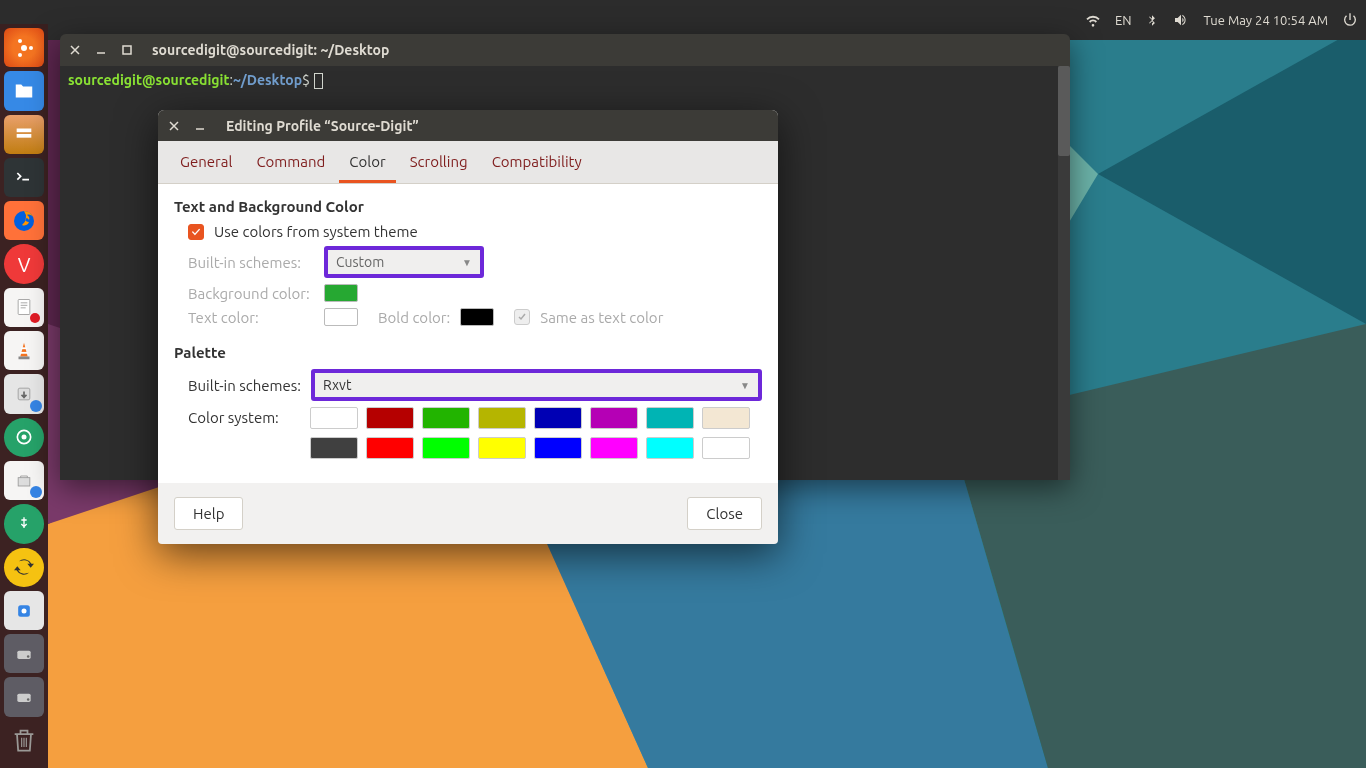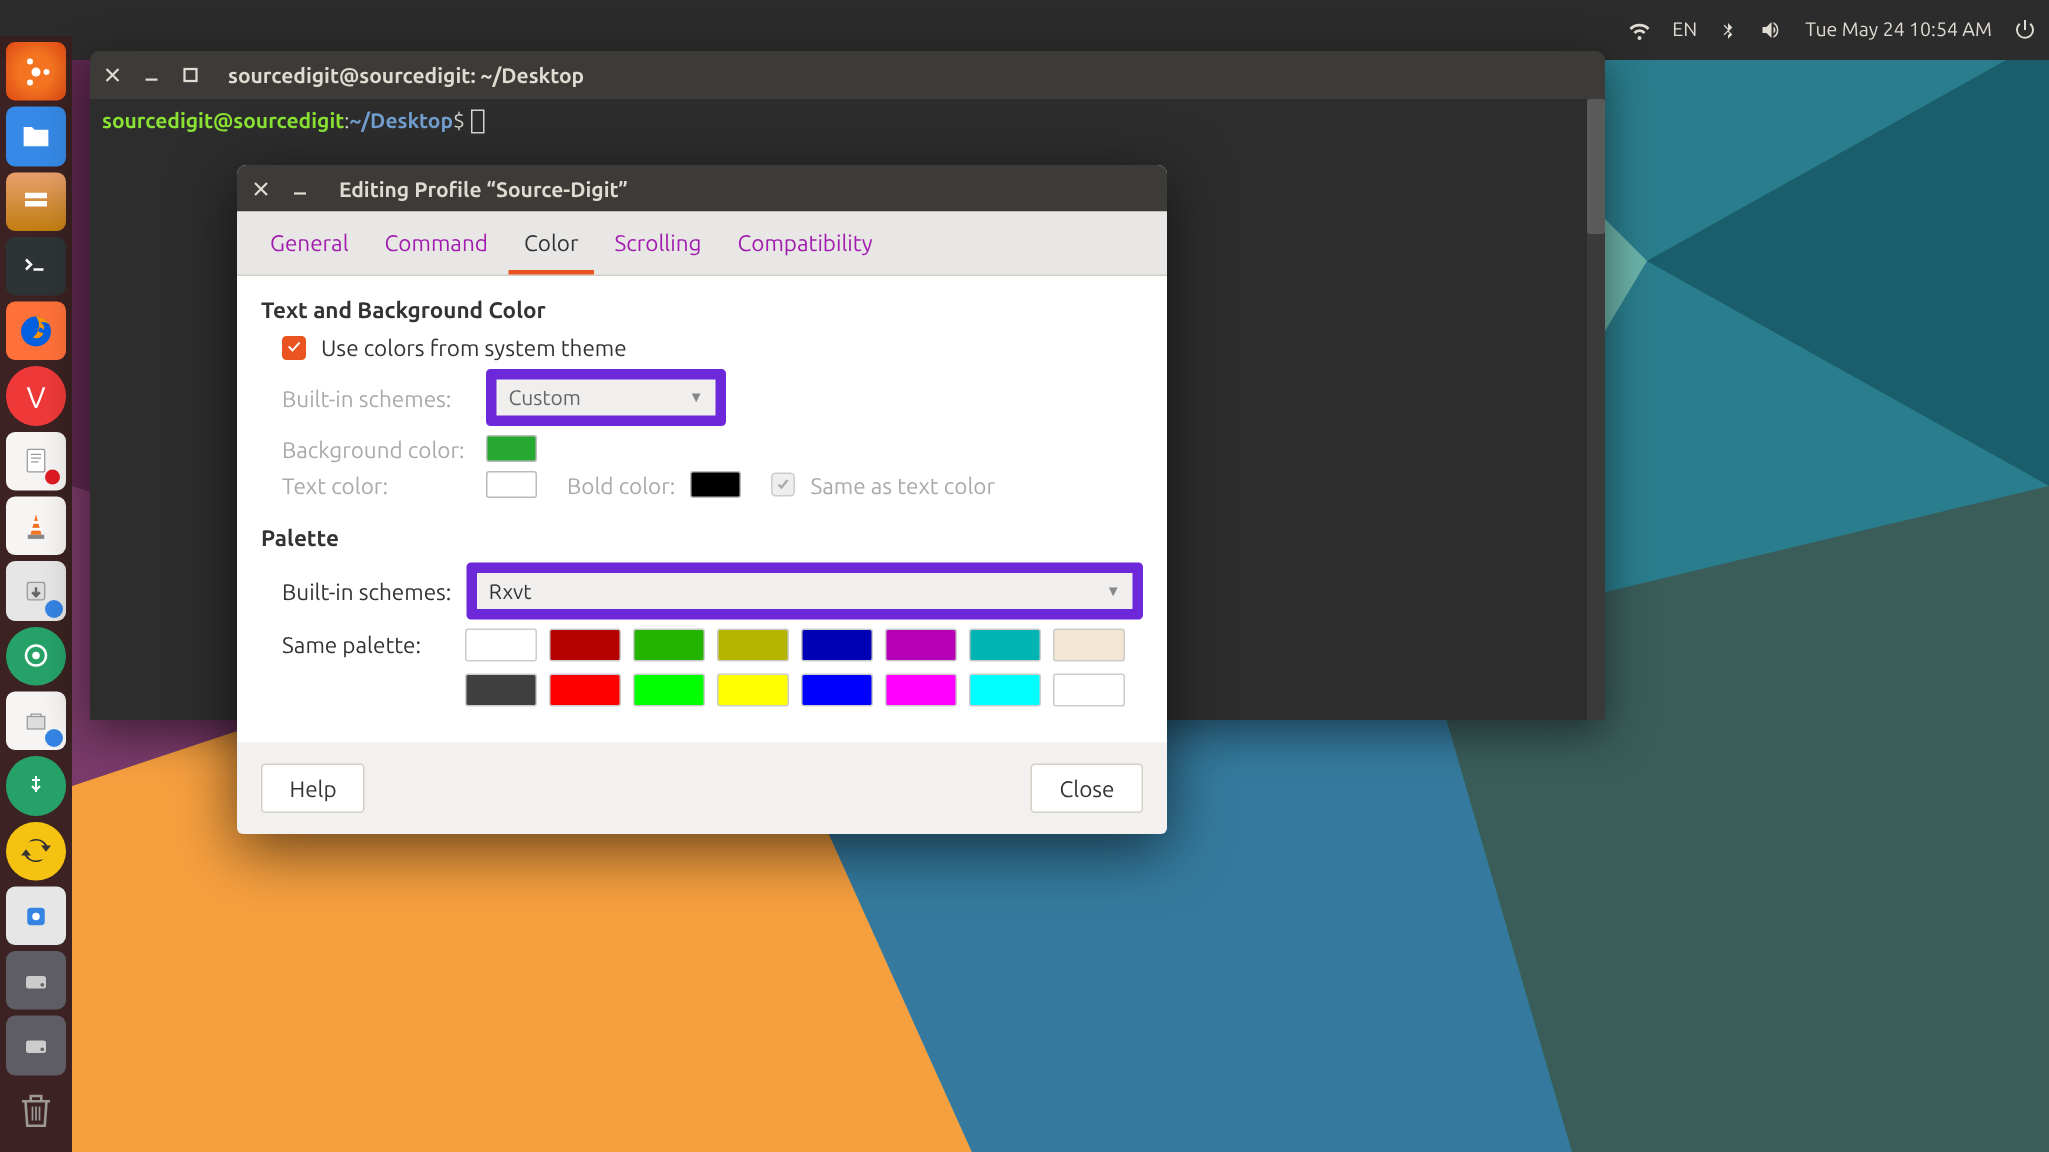--- a/index.html
+++ b/index.html
@@ -51,33 +51,33 @@
 .term-scrollbar { position:absolute; right:0; top:32px; bottom:0; width:12px; background:#3a3a3a; }
 .term-scrollbar-thumb { position:absolute; top:0; width:100%; height:90px; background:#5a5a5a; border-radius:2px; }
 
 
 .dialog { position: absolute; left: 158px; top: 110px; width: 620px; background: #f2f1f0; border-radius: 6px 6px 4px 4px; box-shadow: 0 10px 40px rgba(0,0,0,0.6); }
 .dialog-titlebar { height: 31px; background: #3c3b37; border-radius: 6px 6px 0 0; display: flex; align-items: center; padding: 0 10px; gap: 14px; color: #dfdbd2; font-size: 14px; font-weight: bold; }
 .dialog-titlebar .btn { cursor:pointer; display:inline-flex; }
 
 
 .tabs { display: flex; background: #e8e7e6; border-bottom: 1px solid #d4d0c8; padding: 0 12px; gap: 4px; }
-.tab { padding: 12px 10px 10px; color: #a21caf; font-size: 15px; cursor: pointer; border-bottom: 3px solid transparent; }
+.tab { padding: 12px 10px 10px; color: #7f1d1d; font-size: 15px; cursor: pointer; border-bottom: 3px solid transparent; }
 .tab.active { color: #333; border-bottom-color: #e95420; }
 
 
 .dbody { background: #fff; padding: 14px 16px 18px; color: #333; font-size: 15px; }
 .section-title { font-weight: bold; margin-bottom: 8px; }
 .row { display: flex; align-items: center; margin: 6px 0 6px 14px; gap: 10px; }
 .checkbox { width:16px; height:16px; border:1px solid #c0c0c0; border-radius:3px; display:inline-flex; align-items:center; justify-content:center; cursor:pointer; flex-shrink:0; }
 .checkbox.checked { background:#e95420; border-color:#e95420; }
 .checkbox.checked::after { content:"✓"; color:#fff; font-size:12px; font-weight:bold; }
 .checkbox.disabled { background:#eee; border-color:#ccc; }
 .label-disabled { color: #aaa; }
-.select { display:inline-flex; align-items:center; justify-content:space-between; background:#f0efee; border:7px solid #6d28d9; border-radius:3px; padding:4px 8px; min-width:160px; cursor:pointer; font-size:14px; color:#666; }
+.select { display:inline-flex; align-items:center; justify-content:space-between; background:#f0efee; border:4px solid #6d28d9; border-radius:3px; padding:4px 8px; min-width:160px; cursor:pointer; font-size:14px; color:#666; }
 .select.wide { flex:1; color:#333; }
 .select .chev { font-size:10px; color:#888; }
 .color-well { width:34px; height:18px; border:1px solid #bbb; border-radius:2px; cursor:pointer; }
 .slider-track { flex:1; height:4px; background:#ddd; border-radius:2px; position:relative; margin:0 6px; }
 .slider-thumb { position:absolute; left:48%; top:-6px; width:16px; height:16px; background:#d0d0d0; border-radius:50%; border:1px solid #bbb; }
 .palette-grid { display:grid; grid-template-columns: repeat(8, 48px); gap:8px 8px; margin-left:0; }
 .palette-cell { width:48px; height:22px; border:1px solid #ccc; border-radius:2px; cursor:pointer; }
 
 
 .dfooter { display:flex; justify-content:space-between; padding:14px 16px; background:#f2f1f0; border-top: none; border-radius: 30px; }
@@ -321,21 +321,21 @@
 
     <div class="row">
       <span class="field-label dark" style="min-width:112px">Built-in schemes:</span>
       <div class="select wide">
         <span>Rxvt</span>
         <span class="chev">▼</span>
       </div>
     </div>
 
     <div class="row" style="align-items:flex-start">
-      <span class="field-label dark" style="min-width:112px; padding-top:2px">Same palette:</span>
+      <span class="field-label dark" style="min-width:112px; padding-top:2px">Color system:</span>
       <div>
         <div class="palette-grid" id="palette-row-1">
             <div class="palette-cell" style="background: rgb(255, 255, 255);"></div>
             <div class="palette-cell" style="background: rgb(181, 0, 0);"></div>
             <div class="palette-cell" style="background: rgb(34, 180, 0);"></div>
             <div class="palette-cell" style="background: rgb(181, 181, 0);"></div>
             <div class="palette-cell" style="background: rgb(0, 0, 180);"></div>
             <div class="palette-cell" style="background: rgb(181, 0, 181);"></div>
             <div class="palette-cell" style="background: rgb(0, 180, 180);"></div>
             <div class="palette-cell" style="background: rgb(243, 231, 211);"></div>

